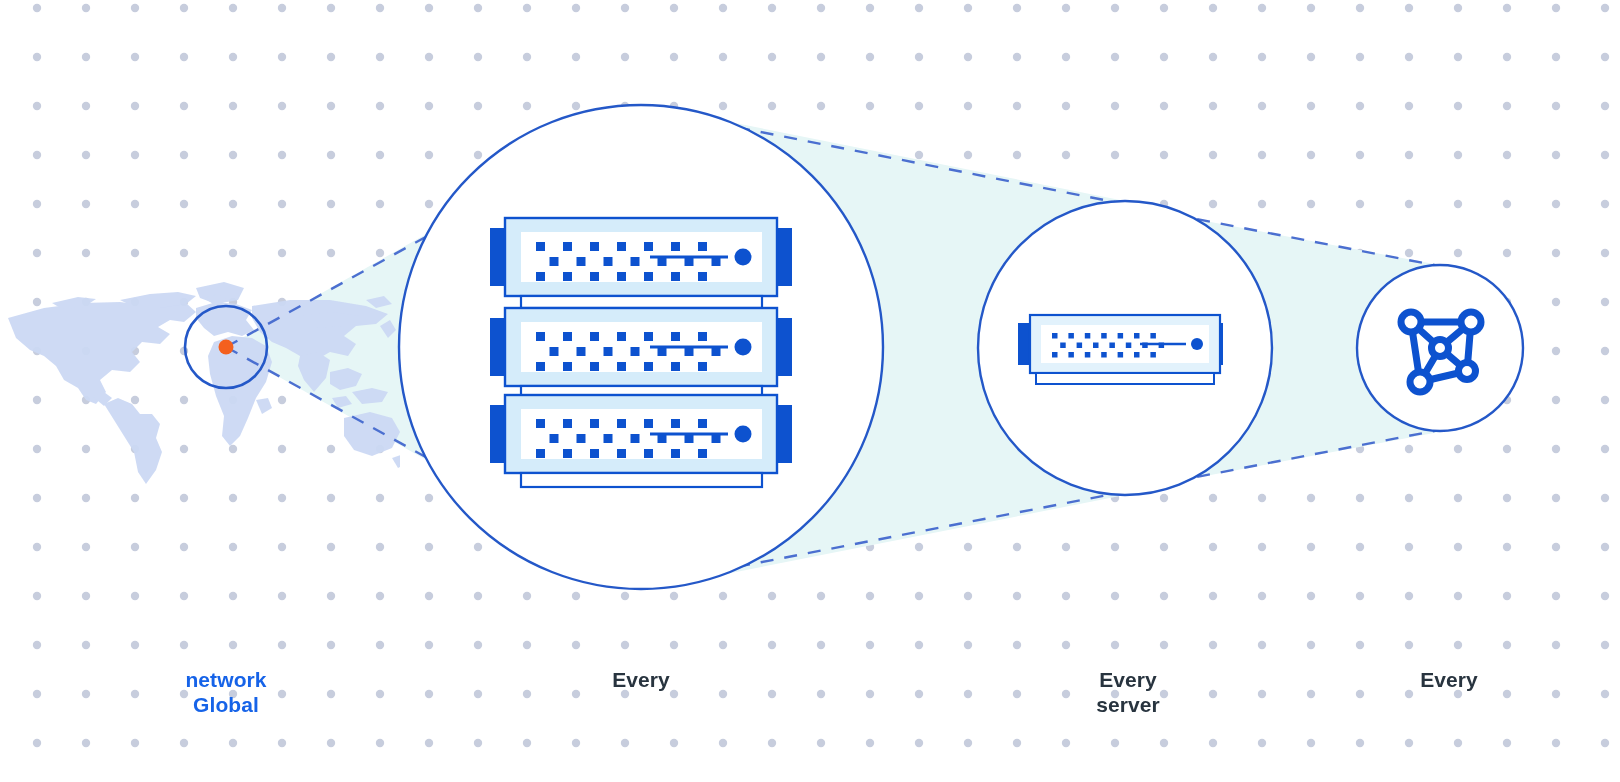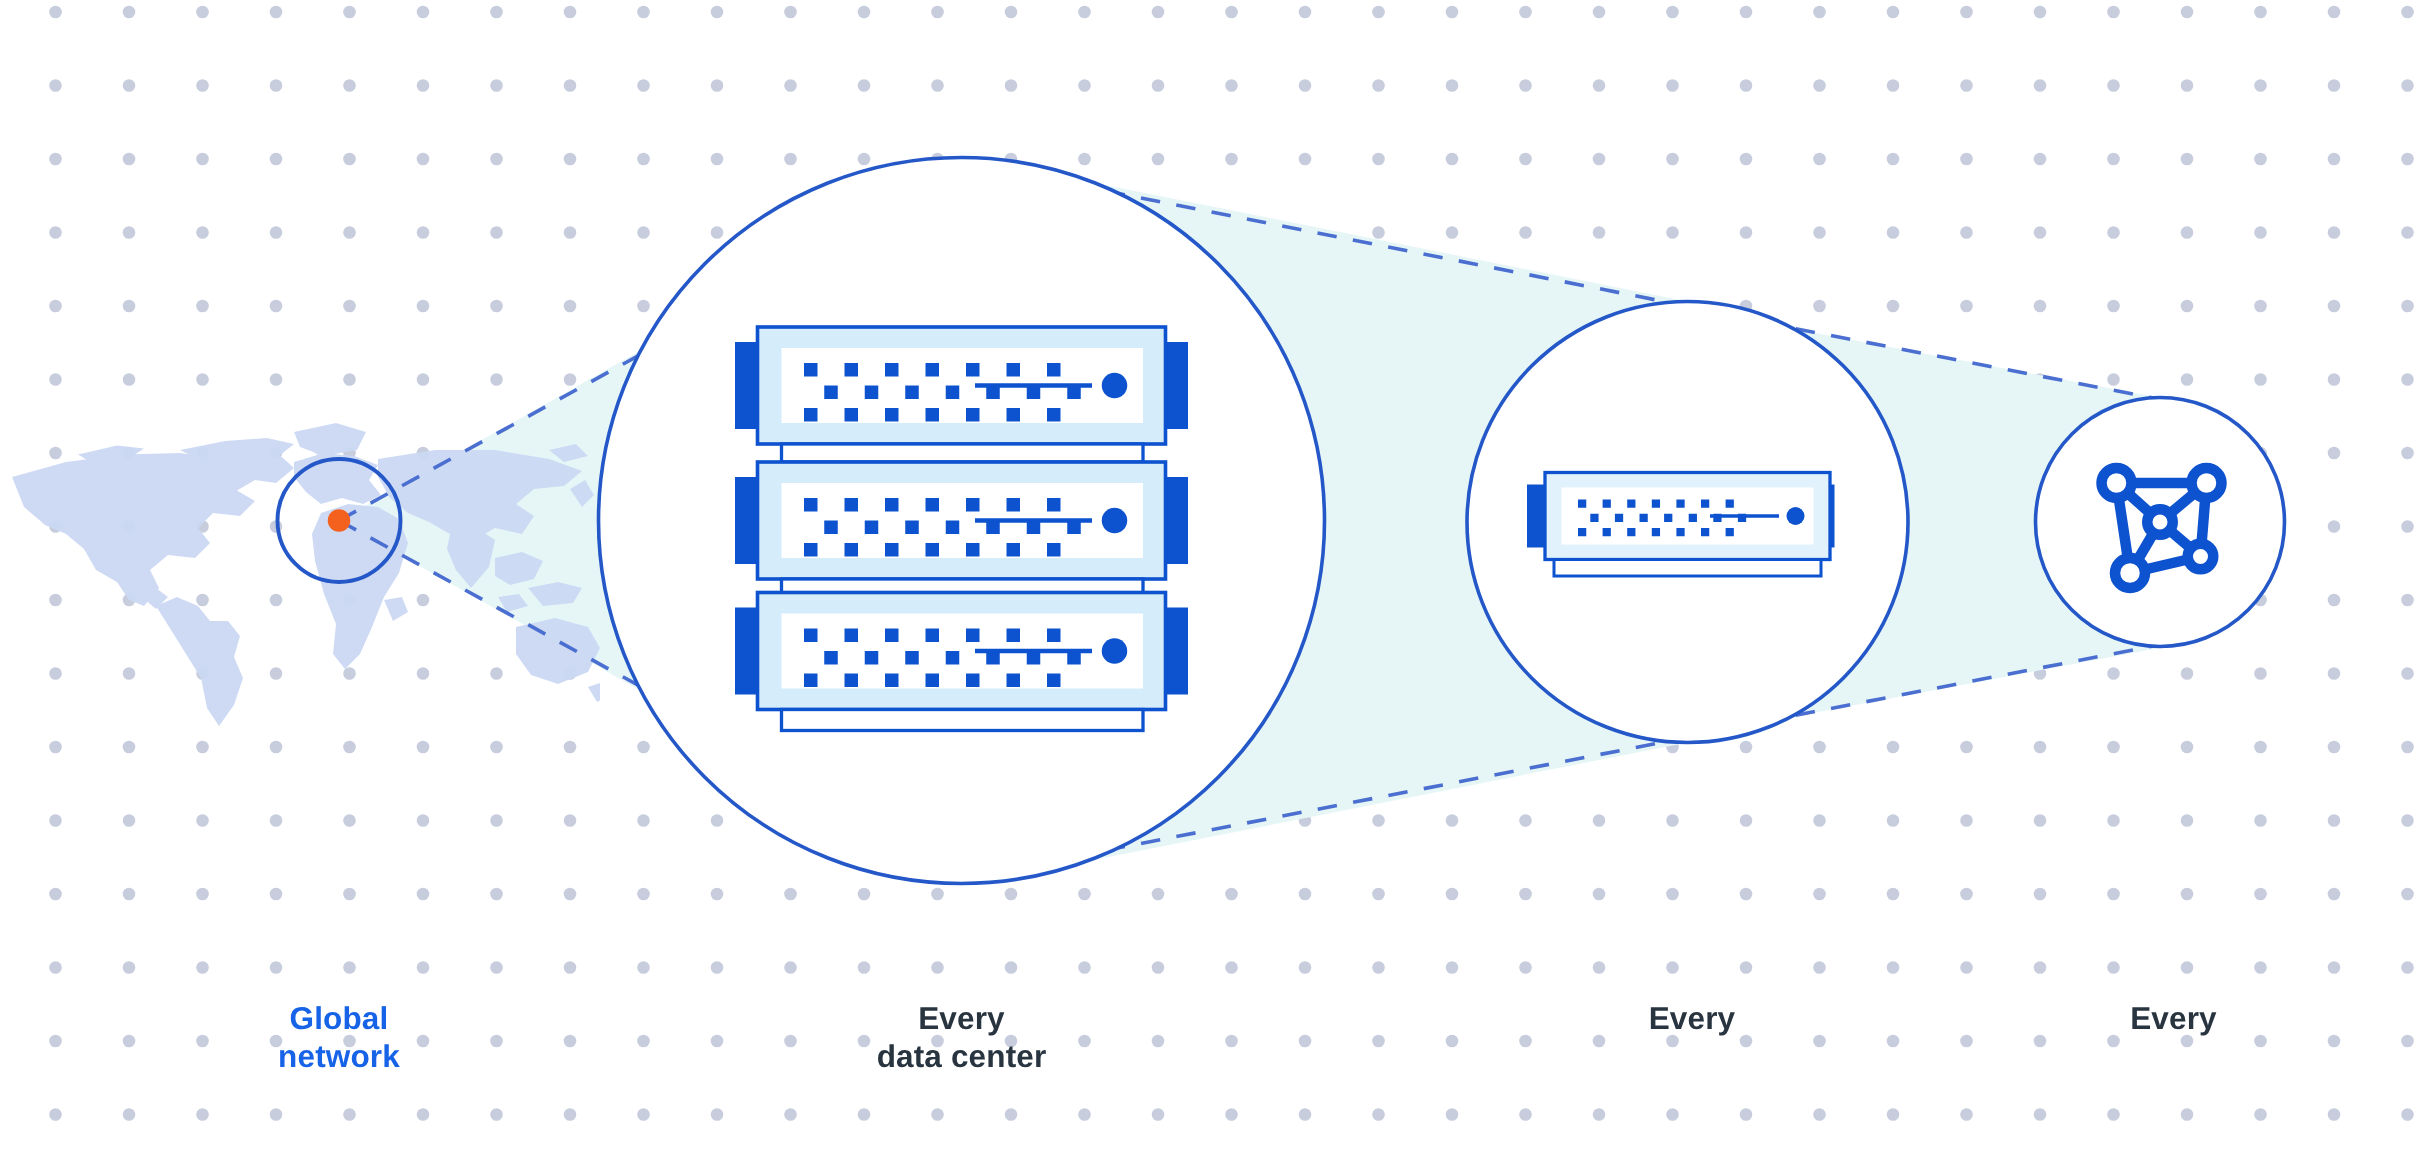--- a/index.html
+++ b/index.html
@@ -857,19 +857,19 @@
       <circle cx="1411" cy="322" r="10" fill="#ffffff" stroke-width="7"></circle>
       <circle cx="1471" cy="322" r="10" fill="#ffffff" stroke-width="7"></circle>
       <circle cx="1440" cy="348" r="8.5" fill="#ffffff" stroke-width="7"></circle>
       <circle cx="1420" cy="382" r="10" fill="#ffffff" stroke-width="7"></circle>
       <circle cx="1467" cy="371" r="8.5" fill="#ffffff" stroke-width="7"></circle>
     </g>
 
   </svg>
 
   <div id="label-layer">
-      <div class="stage-label lbl-blue" style="left: 76px; top: 668px; width: 300px; color: rgb(22, 99, 232);"><span class="lbl-line">Global</span><span class="lbl-line">network</span></div>
-      <div class="stage-label lbl-dark" style="left: 491px; top: 668px; width: 300px; color: rgb(40, 52, 63);"><span class="lbl-line">Every</span><span class="lbl-line">data center</span></div>
-      <div class="stage-label lbl-dark" style="left: 978px; top: 668px; width: 300px; color: rgb(40, 52, 63);"><span class="lbl-line">Every</span></div>
+      <div class="stage-label lbl-blue" style="left: 76px; top: 668px; width: 300px; color: rgb(22, 99, 232);"><span class="lbl-line">network</span><span class="lbl-line">Global</span></div>
+      <div class="stage-label lbl-dark" style="left: 491px; top: 668px; width: 300px; color: rgb(40, 52, 63);"><span class="lbl-line">Every</span></div>
+      <div class="stage-label lbl-dark" style="left: 978px; top: 668px; width: 300px; color: rgb(40, 52, 63);"><span class="lbl-line">Every</span><span class="lbl-line">server</span></div>
       <div class="stage-label lbl-dark" style="left: 1299px; top: 668px; width: 300px; color: rgb(40, 52, 63);"><span class="lbl-line">Every</span></div>
     </div>
 
 </div>
 
 </body></html>

